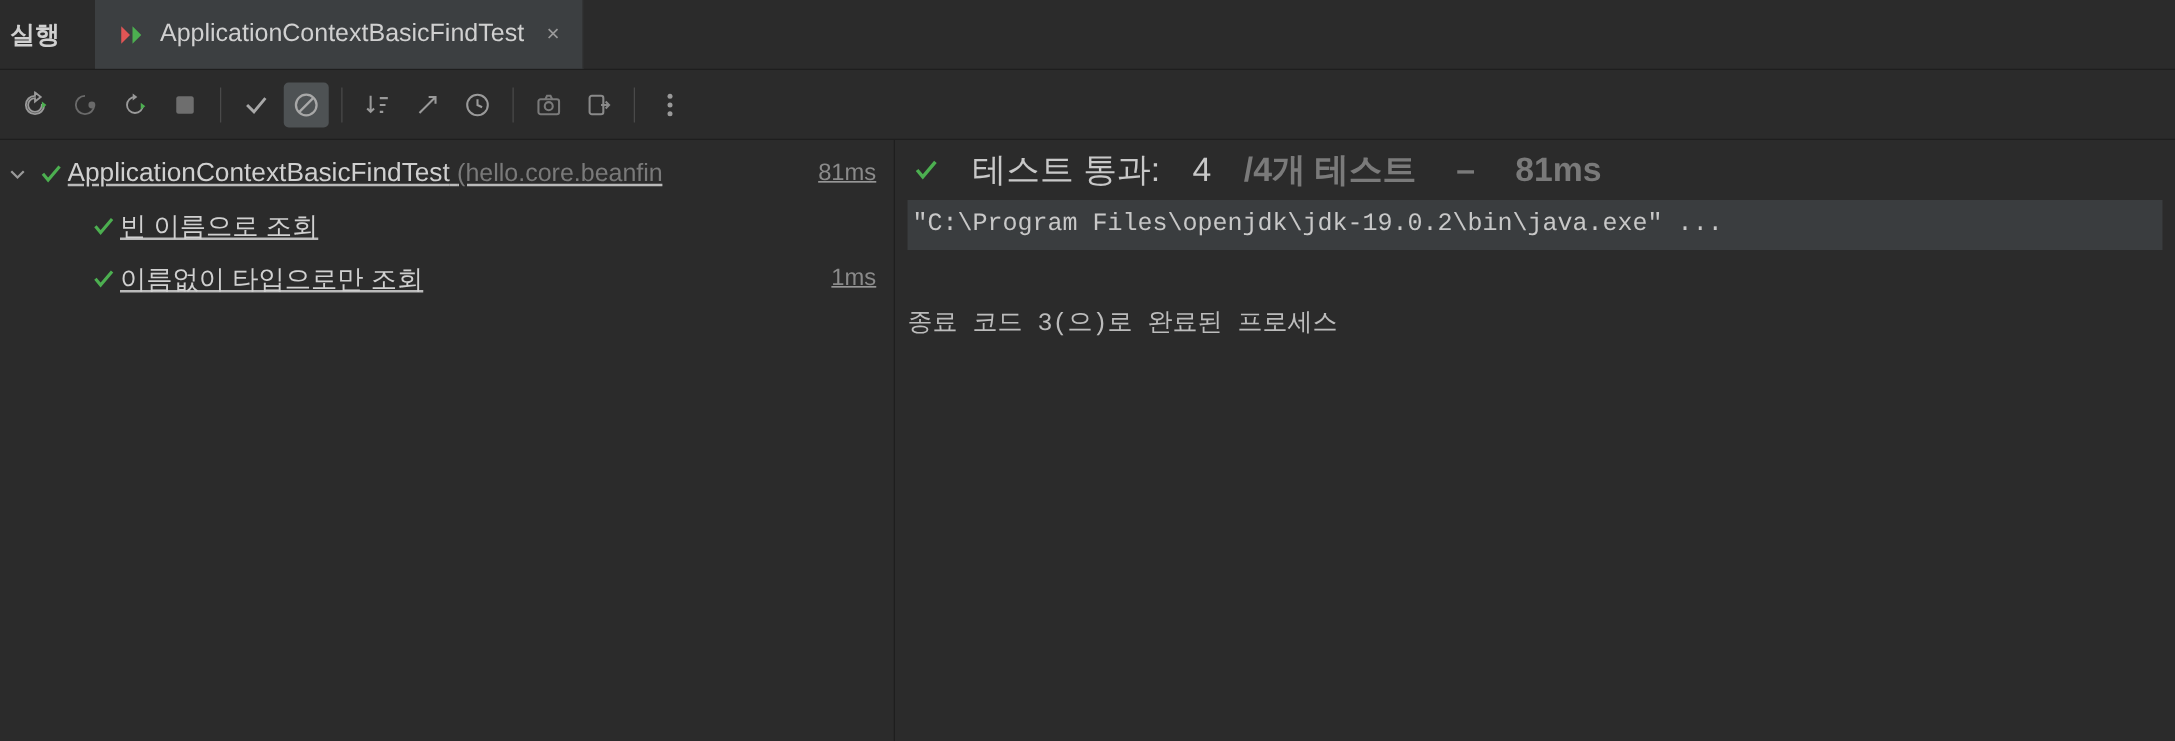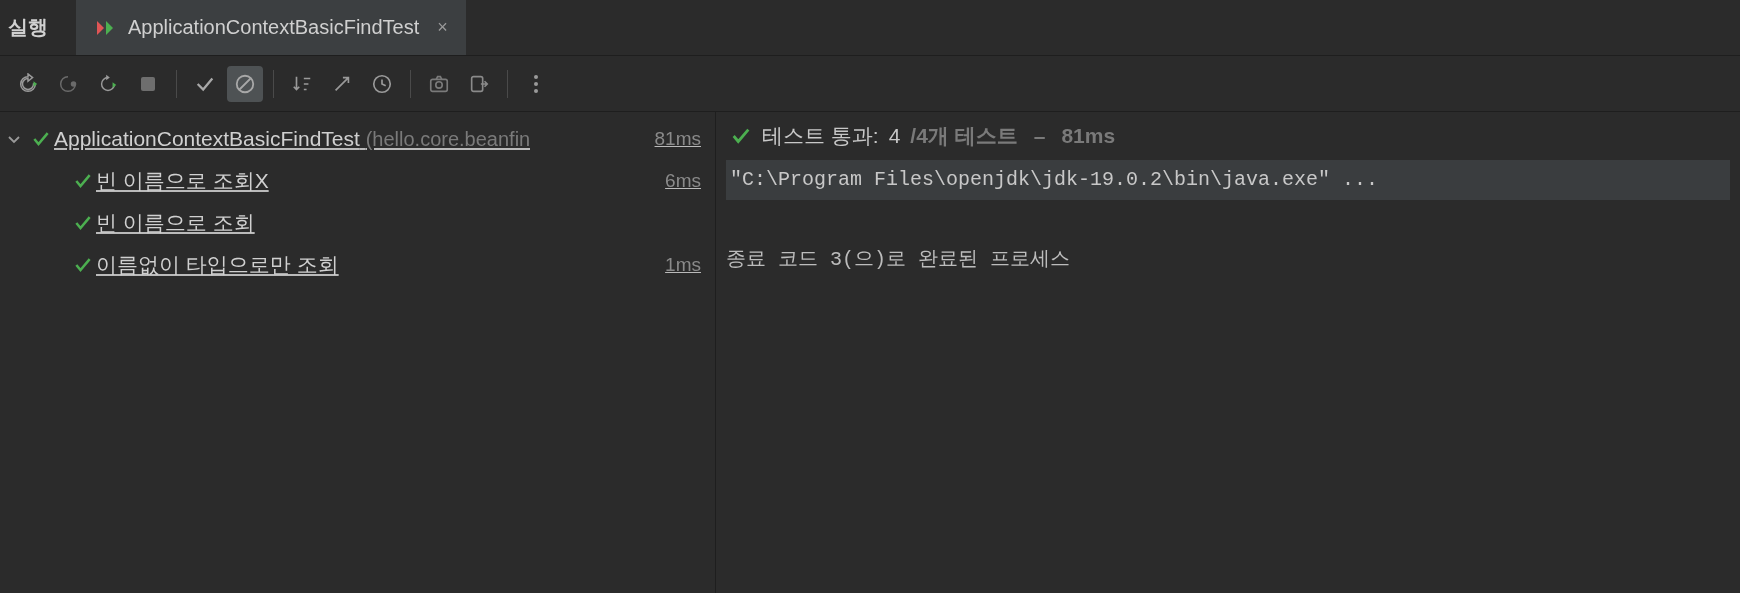--- a/index.html
+++ b/index.html
@@ -125,24 +125,24 @@
   .tree-time {
     margin-left: auto;
     color: #8a8a8a;
     font-size: 19px;
   }
 
   
   .summary-bar {
     display: flex;
     align-items: center;
-    gap: 10px;
+    gap: 26px;
     height: 48px;
     padding: 0 14px;
-    font-size: 21px;
+    font-size: 27px;
     color: #c8c8c8;
   }
   .summary-bar .dim { color: #7a7a7a; font-weight: bold; }
   .summary-bar .dash { margin: 0 6px; }
 
   
   .console {
     flex: 1;
     font-family: "Consolas", "Courier New", monospace;
     font-size: 20px;
@@ -274,49 +274,39 @@
           </svg>
       </span>
       <span class="tree-label">
         <span>ApplicationContextBasicFindTest</span>
         <span class="tree-sub">(hello.core.beanfin</span>
       </span>
       <span class="tree-time">81ms</span>
     </div>
 
 
+
     <div class="tree-row">
       <span class="indent" style="width:70px"></span>
       <span class="tree-check">
         <svg width="20" height="20" viewBox="0 0 24 24">
             <path d="M4 12l5 6L20 5" fill="none" stroke="#4caf50" stroke-width="3"></path>
           </svg>
       </span>
-      <span class="tree-label">빈 이름으로 조회X</span>
-      <span class="tree-time">6ms</span>
+      <span class="tree-label">빈 이름으로 조회</span>
+      <span class="tree-time"></span>
     </div>
 
     <div class="tree-row">
       <span class="indent" style="width:70px"></span>
       <span class="tree-check">
         <svg width="20" height="20" viewBox="0 0 24 24">
             <path d="M4 12l5 6L20 5" fill="none" stroke="#4caf50" stroke-width="3"></path>
           </svg>
       </span>
-      <span class="tree-label">빈 이름으로 조회</span>
-      <span class="tree-time"></span>
-    </div>
-
-    <div class="tree-row">
-      <span class="indent" style="width:70px"></span>
-      <span class="tree-check">
-        <svg width="20" height="20" viewBox="0 0 24 24">
-            <path d="M4 12l5 6L20 5" fill="none" stroke="#4caf50" stroke-width="3"></path>
-          </svg>
-      </span>
       <span class="tree-label">이름없이 타입으로만 조회</span>
       <span class="tree-time">1ms</span>
     </div>
 
   </div>
 
   <div class="right-pane">
     <div class="summary-bar">
       <span>
         <svg width="22" height="22" viewBox="0 0 24 24">

